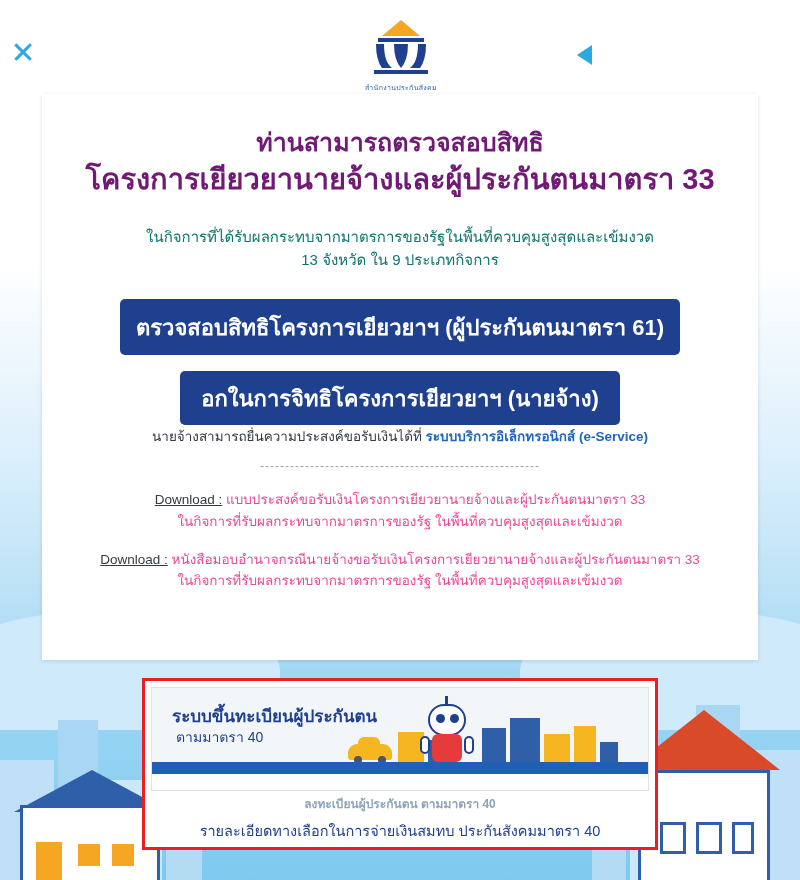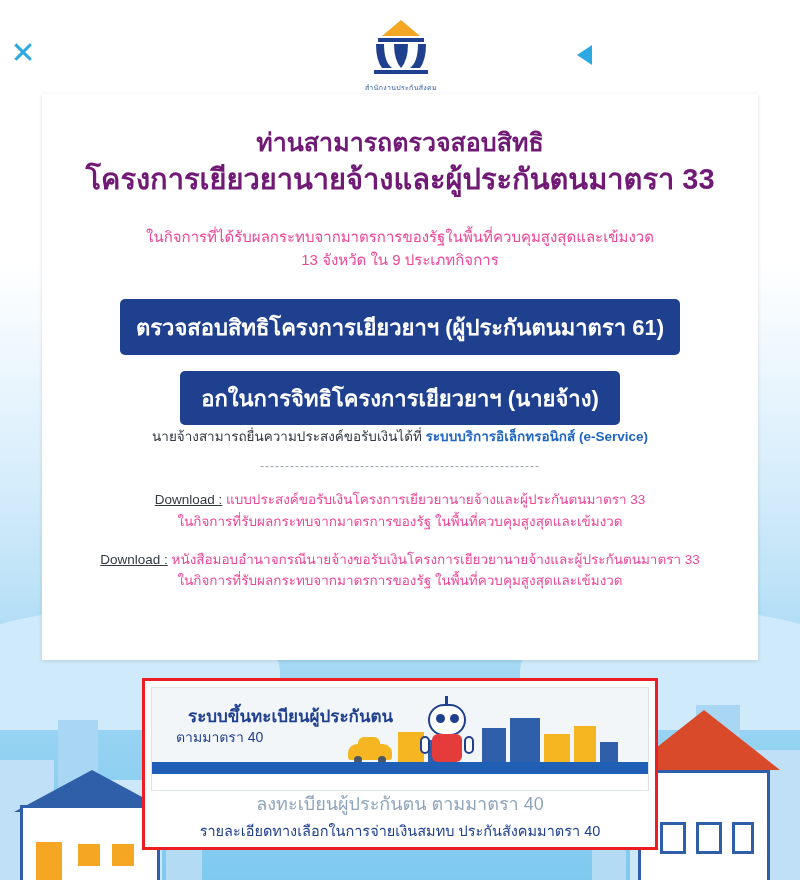--- a/index.html
+++ b/index.html
@@ -97,21 +97,21 @@
     text-align: center;
     color: #701a75;
     font-weight: bold;
     font-size: 25px;
     line-height: 1.35;
     margin: 6px 0 0 0;
   }
   .h1 .line2 { font-size: 29px; display: block; }
   .sub {
     text-align: center;
-    color: #ec4899;
+    color: #0f766e;
     font-size: 15px;
     line-height: 1.55;
     margin-top: 26px;
   }
   .btn {
     display: block;
     margin: 0 auto;
     background: #1f3f8f;
     color: #ffffff;
     border: none;
@@ -166,21 +166,21 @@
     padding: 6px;
   }
   .banner {
     position: relative;
     height: 104px;
     background: #f2f6f8;
     border: 1px solid #dde4e8;
     overflow: hidden;
   }
   .banner .t1 {
-    position: absolute; left: 36px; top: 14px;
+    position: absolute; left: 20px; top: 14px;
     color: #1f3f8f; font-weight: bold; font-size: 17px;
   }
   .banner .t2 {
     position: absolute; left: 24px; top: 38px;
     color: #1f3f8f; font-size: 14px;
   }
   .banner .strip {
     position: absolute; left: 0; right: 0; bottom: 16px; height: 12px;
     background: #1f5fb5;
   }
@@ -203,23 +203,24 @@
   .mascot .eye { position:absolute; top:16px; width:9px; height:9px; background:#1f3f8f; border-radius:50%; }
   .mascot .body { position:absolute; left:12px; top:36px; width:30px; height:28px; background:#e53b3b; border-radius:6px; }
   .mascot .arm { position:absolute; top:38px; width:10px; height:18px; background:#ffffff; border:2px solid #1f3f8f; border-radius:5px;}
   .mascot .antenna { position:absolute; left:25px; top:-2px; width:3px; height:10px; background:#1f3f8f; }
 
   .reg-link {
     height: 26px;
     line-height: 26px;
     text-align: center;
     color: #8fa4bb;
-    font-size: 18px;
-    background: #ffffff;
-    cursor: pointer;
+    font-size: 12px;
+    background: #ffffff;
+    cursor: pointer;
+    font-weight: bold;
   }
   .detail-link {
     height: 28px;
     line-height: 28px;
     text-align: center;
     color: #1f3f8f;
     font-size: 14.5px;
     cursor: pointer;
   }
 </style>

